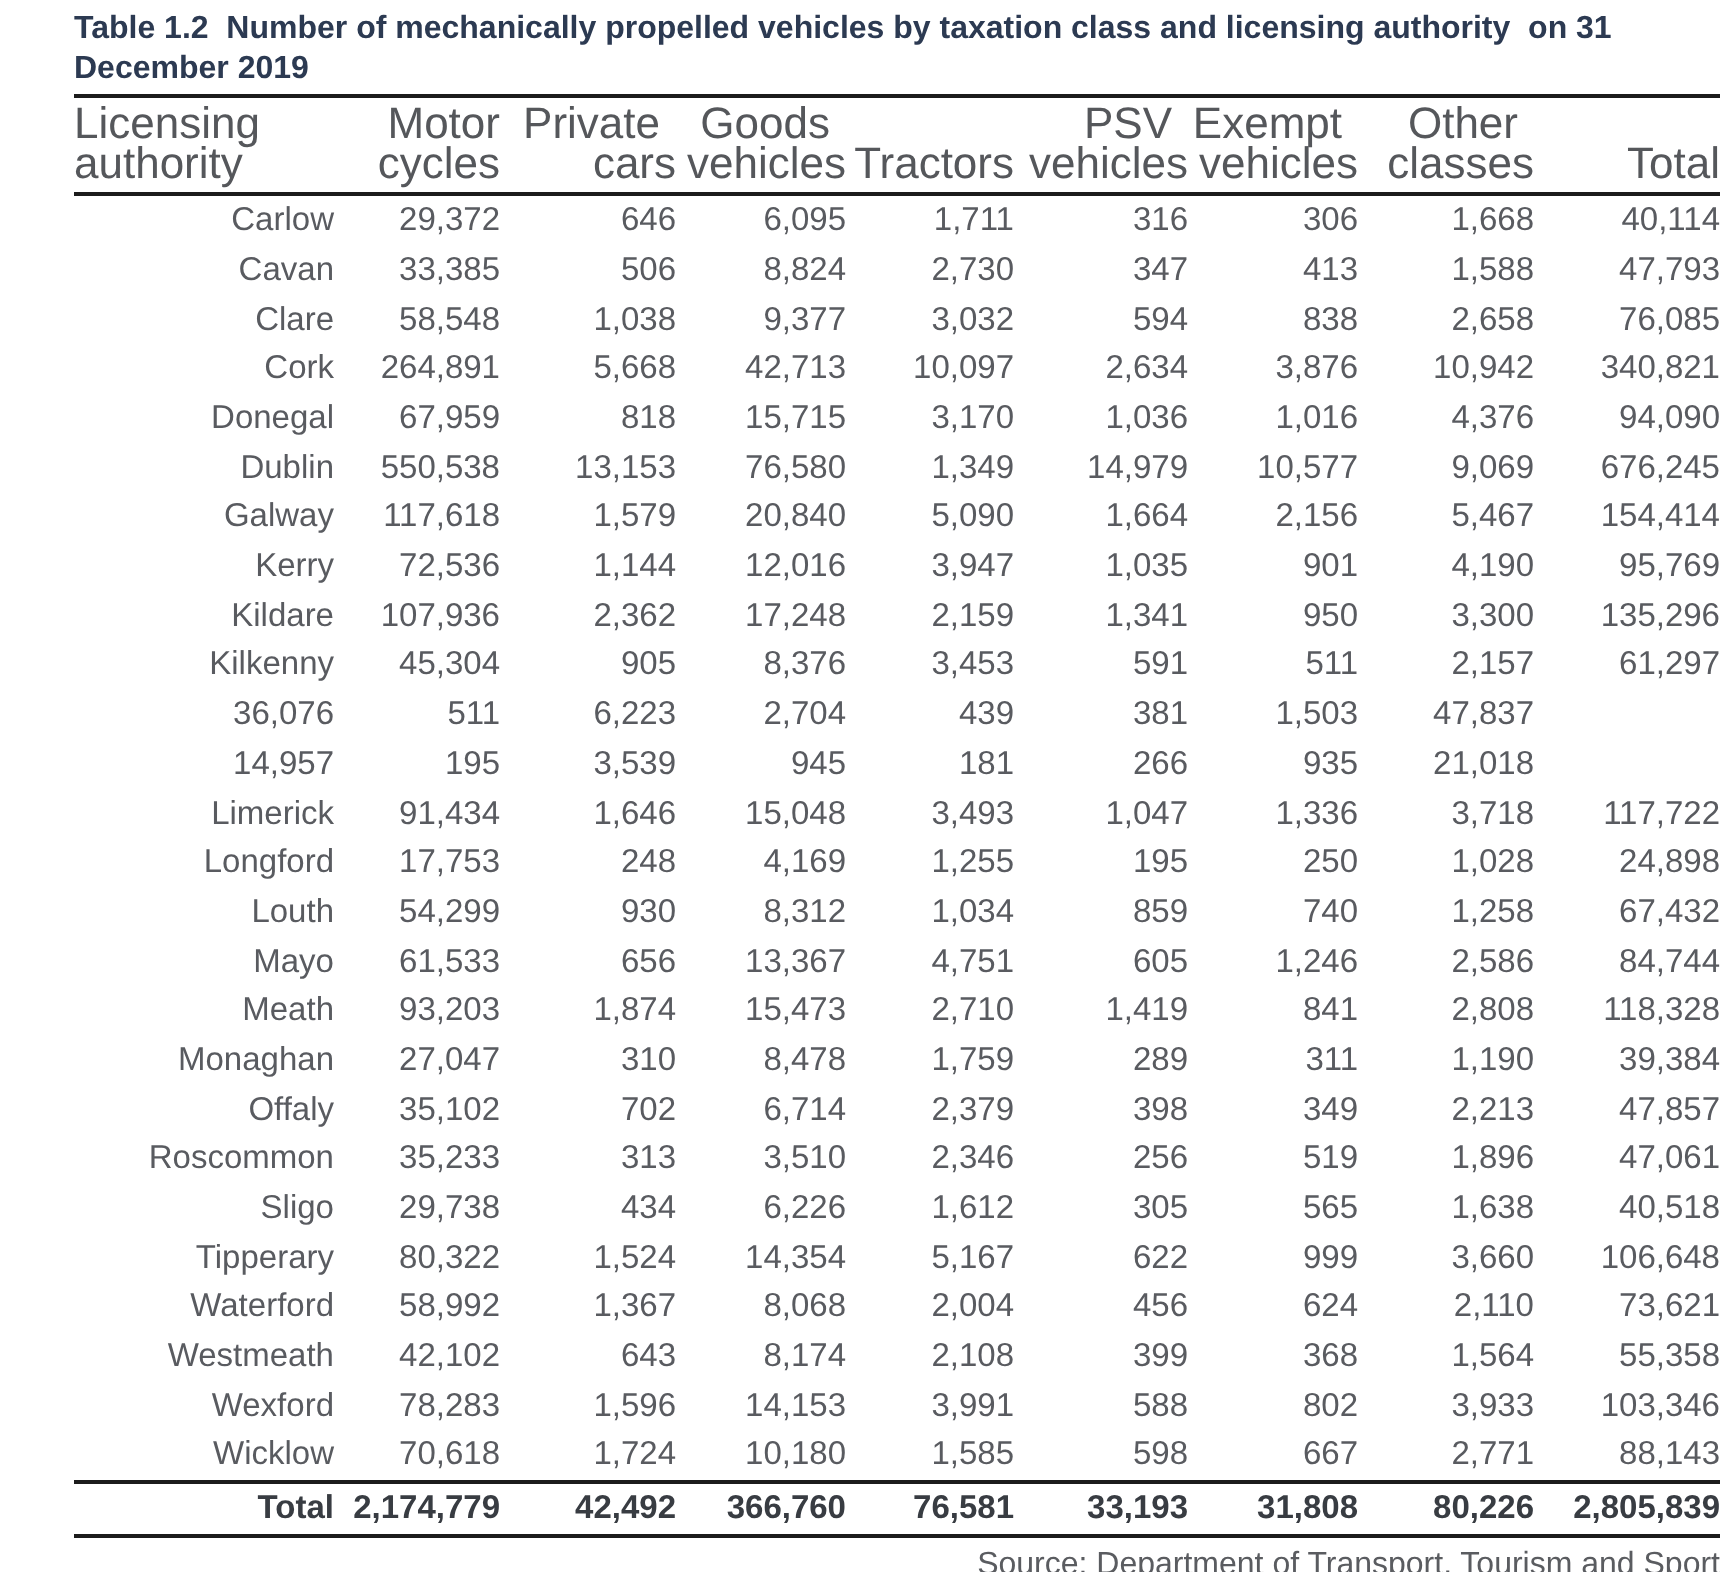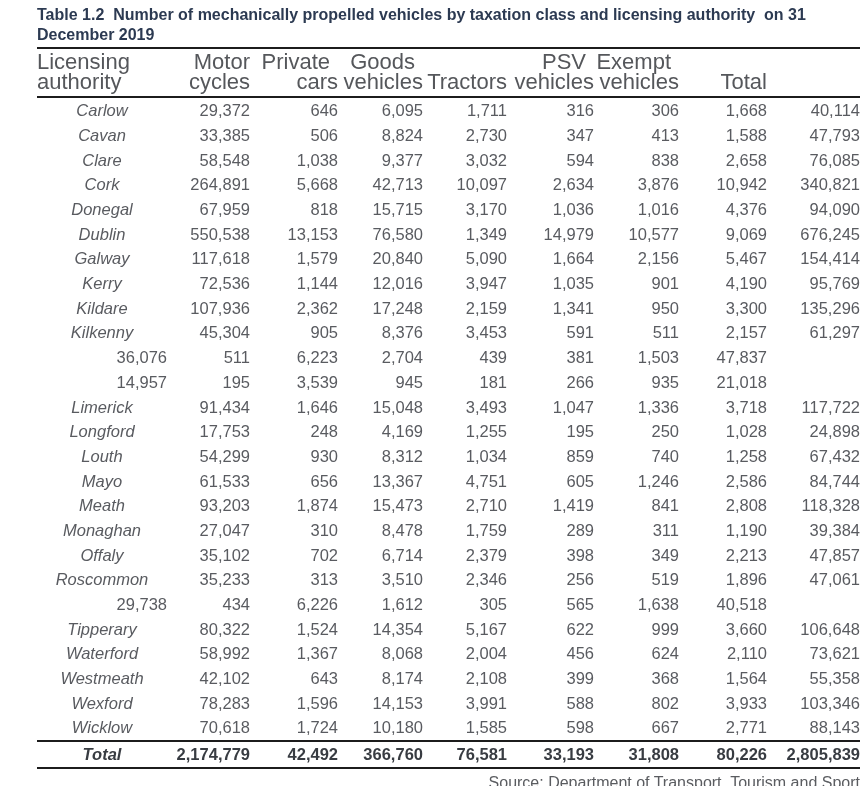--- a/index.html
+++ b/index.html
@@ -51,21 +51,21 @@
   .hdr-cell:nth-child(7) .l1,
   .hdr-cell:nth-child(8) .l1{padding-right:8px;}
   .l1{min-height:20px;}
   .row{
     height:24.7px;
     align-items:center;
     font-size:16.5px;
     color:var(--body-color);
   }
   .cell{text-align:right;line-height:24.7px;white-space:nowrap;}
-  .cell.left{text-align:center;font-style:italic;}
+  .cell.left{text-align:right;}
   .total-row{
     height:25px;
     align-items:center;
     font-size:16.5px;font-weight:bold;
     color:var(--total-color);
   }
   .source{
     width:823px;
     text-align:right;
     font-size:16px;line-height:20px;
@@ -102,20 +102,24 @@
       </div>
       <div class="hdr-cell">
         <div class="l1">PSV</div>
         <div class="l2">vehicles</div>
       </div>
       <div class="hdr-cell">
         <div class="l1">Exempt</div>
         <div class="l2">vehicles</div>
       </div>
       <div class="hdr-cell">
+        <div class="l1">Other</div>
+        <div class="l2">classes</div>
+      </div>
+      <div class="hdr-cell">
         <div class="l1"></div>
         <div class="l2">Total</div>
       </div>
     </div>
   <div class="rule rule-thick"></div>
   <div id="table-body">
       <div class="grid row">
         <div class="cell left">Carlow</div>
         <div class="cell">29,372</div>
         <div class="cell">646</div>
@@ -327,20 +331,21 @@
         <div class="cell">35,233</div>
         <div class="cell">313</div>
         <div class="cell">3,510</div>
         <div class="cell">2,346</div>
         <div class="cell">256</div>
         <div class="cell">519</div>
         <div class="cell">1,896</div>
         <div class="cell">47,061</div>
       </div>
       <div class="grid row">
+        <div class="cell left">Sligo</div>
         <div class="cell">29,738</div>
         <div class="cell">434</div>
         <div class="cell">6,226</div>
         <div class="cell">1,612</div>
         <div class="cell">305</div>
         <div class="cell">565</div>
         <div class="cell">1,638</div>
         <div class="cell">40,518</div>
       </div>
       <div class="grid row">

